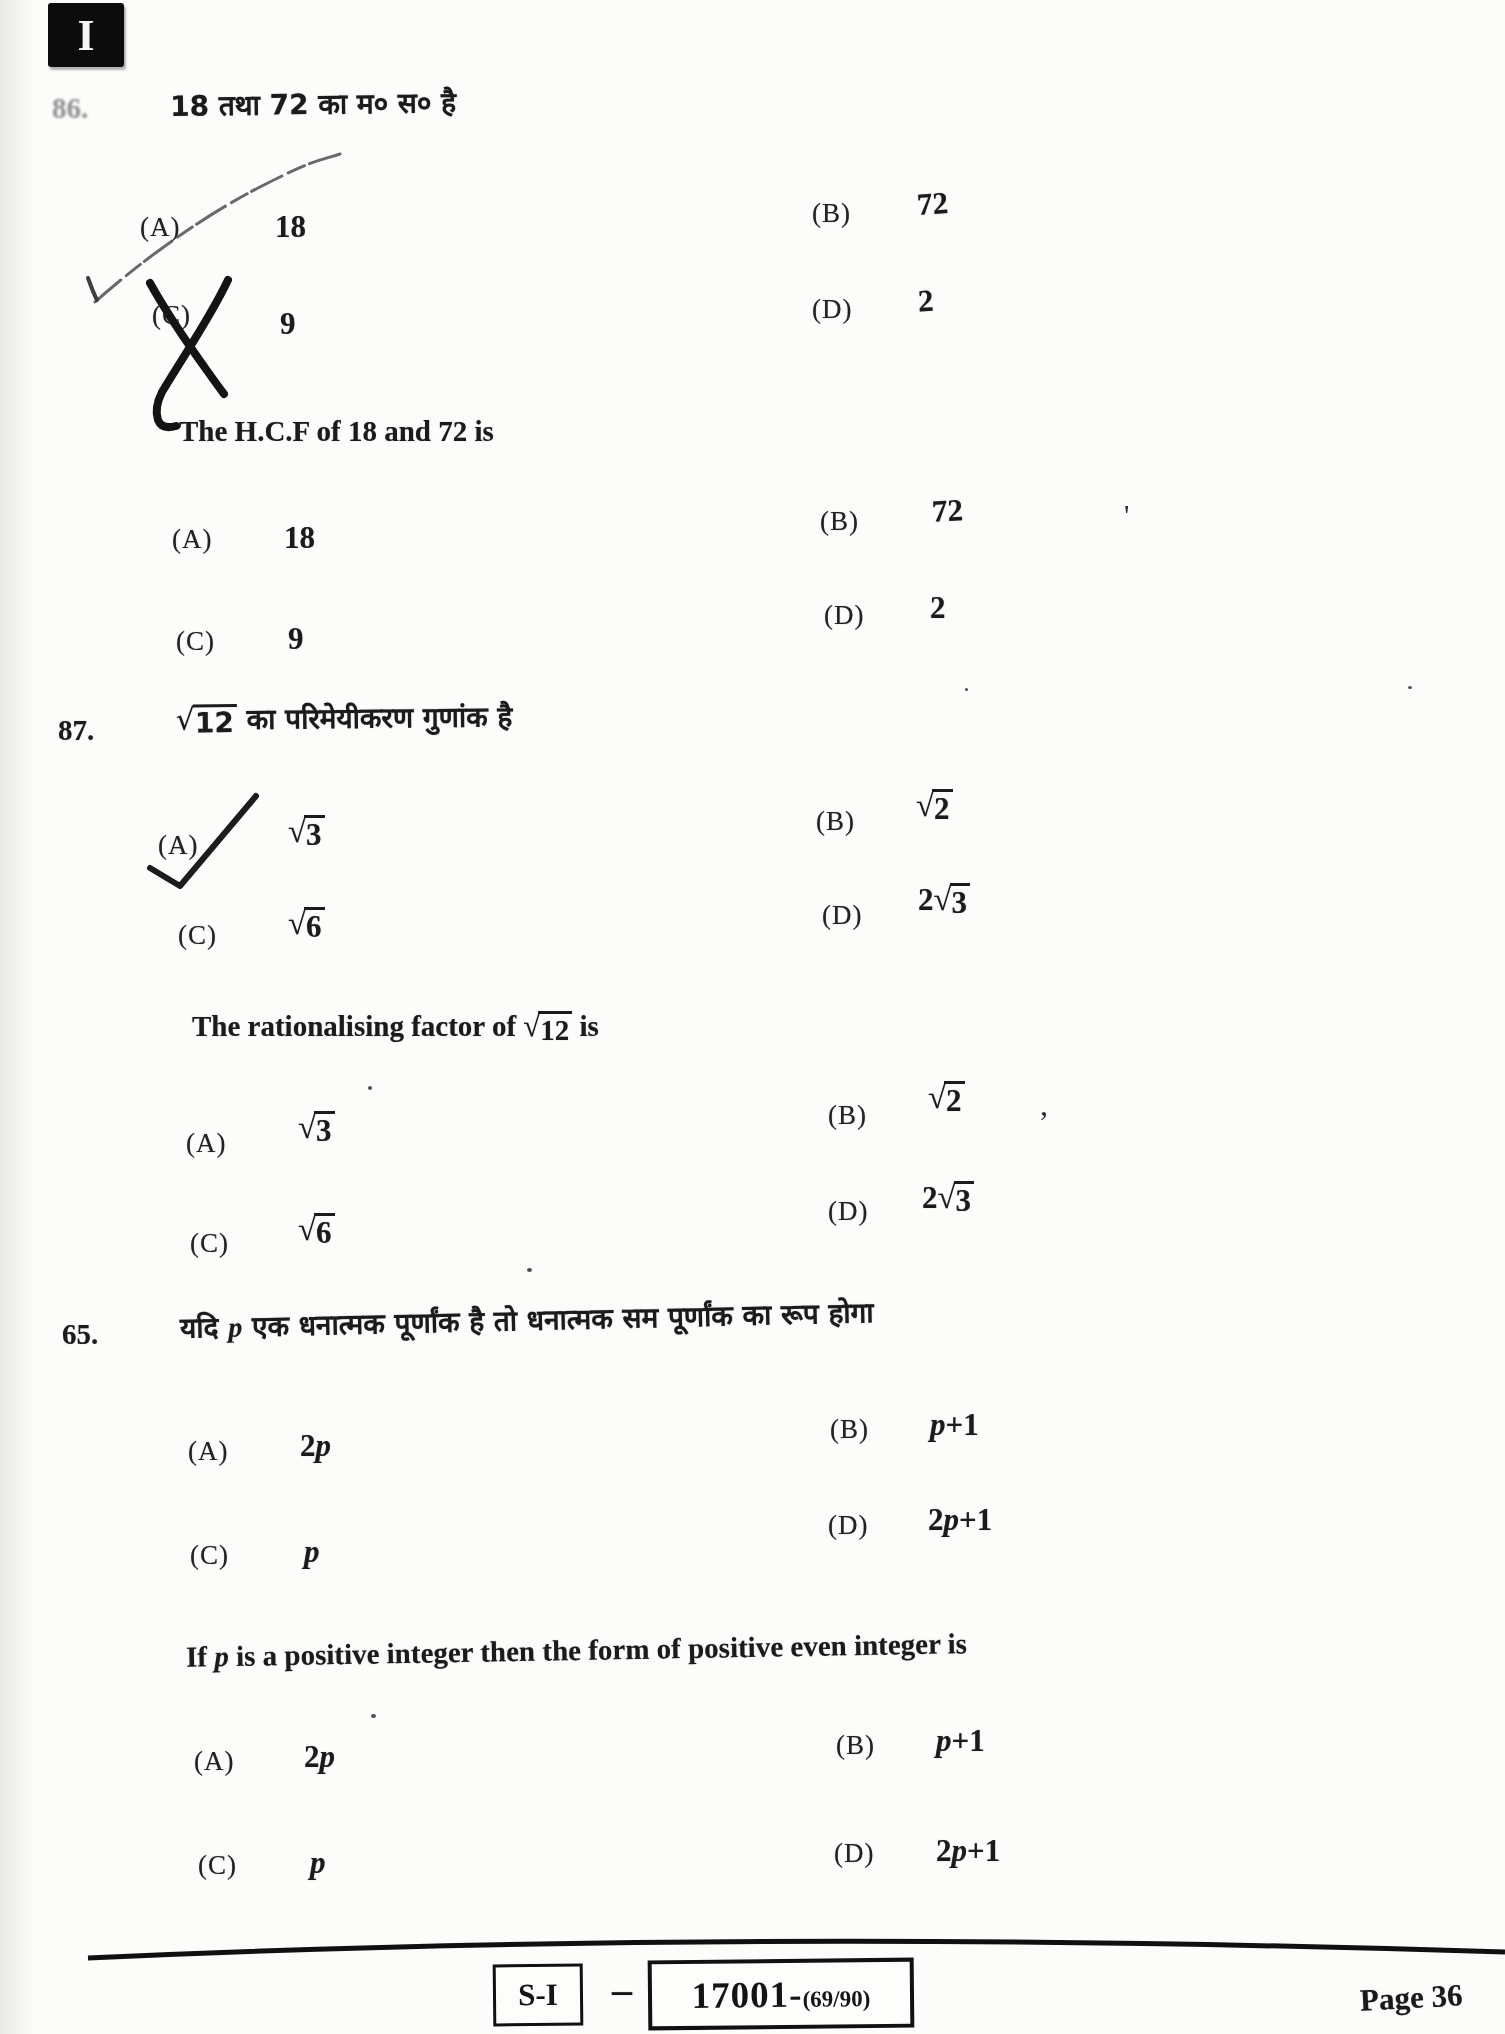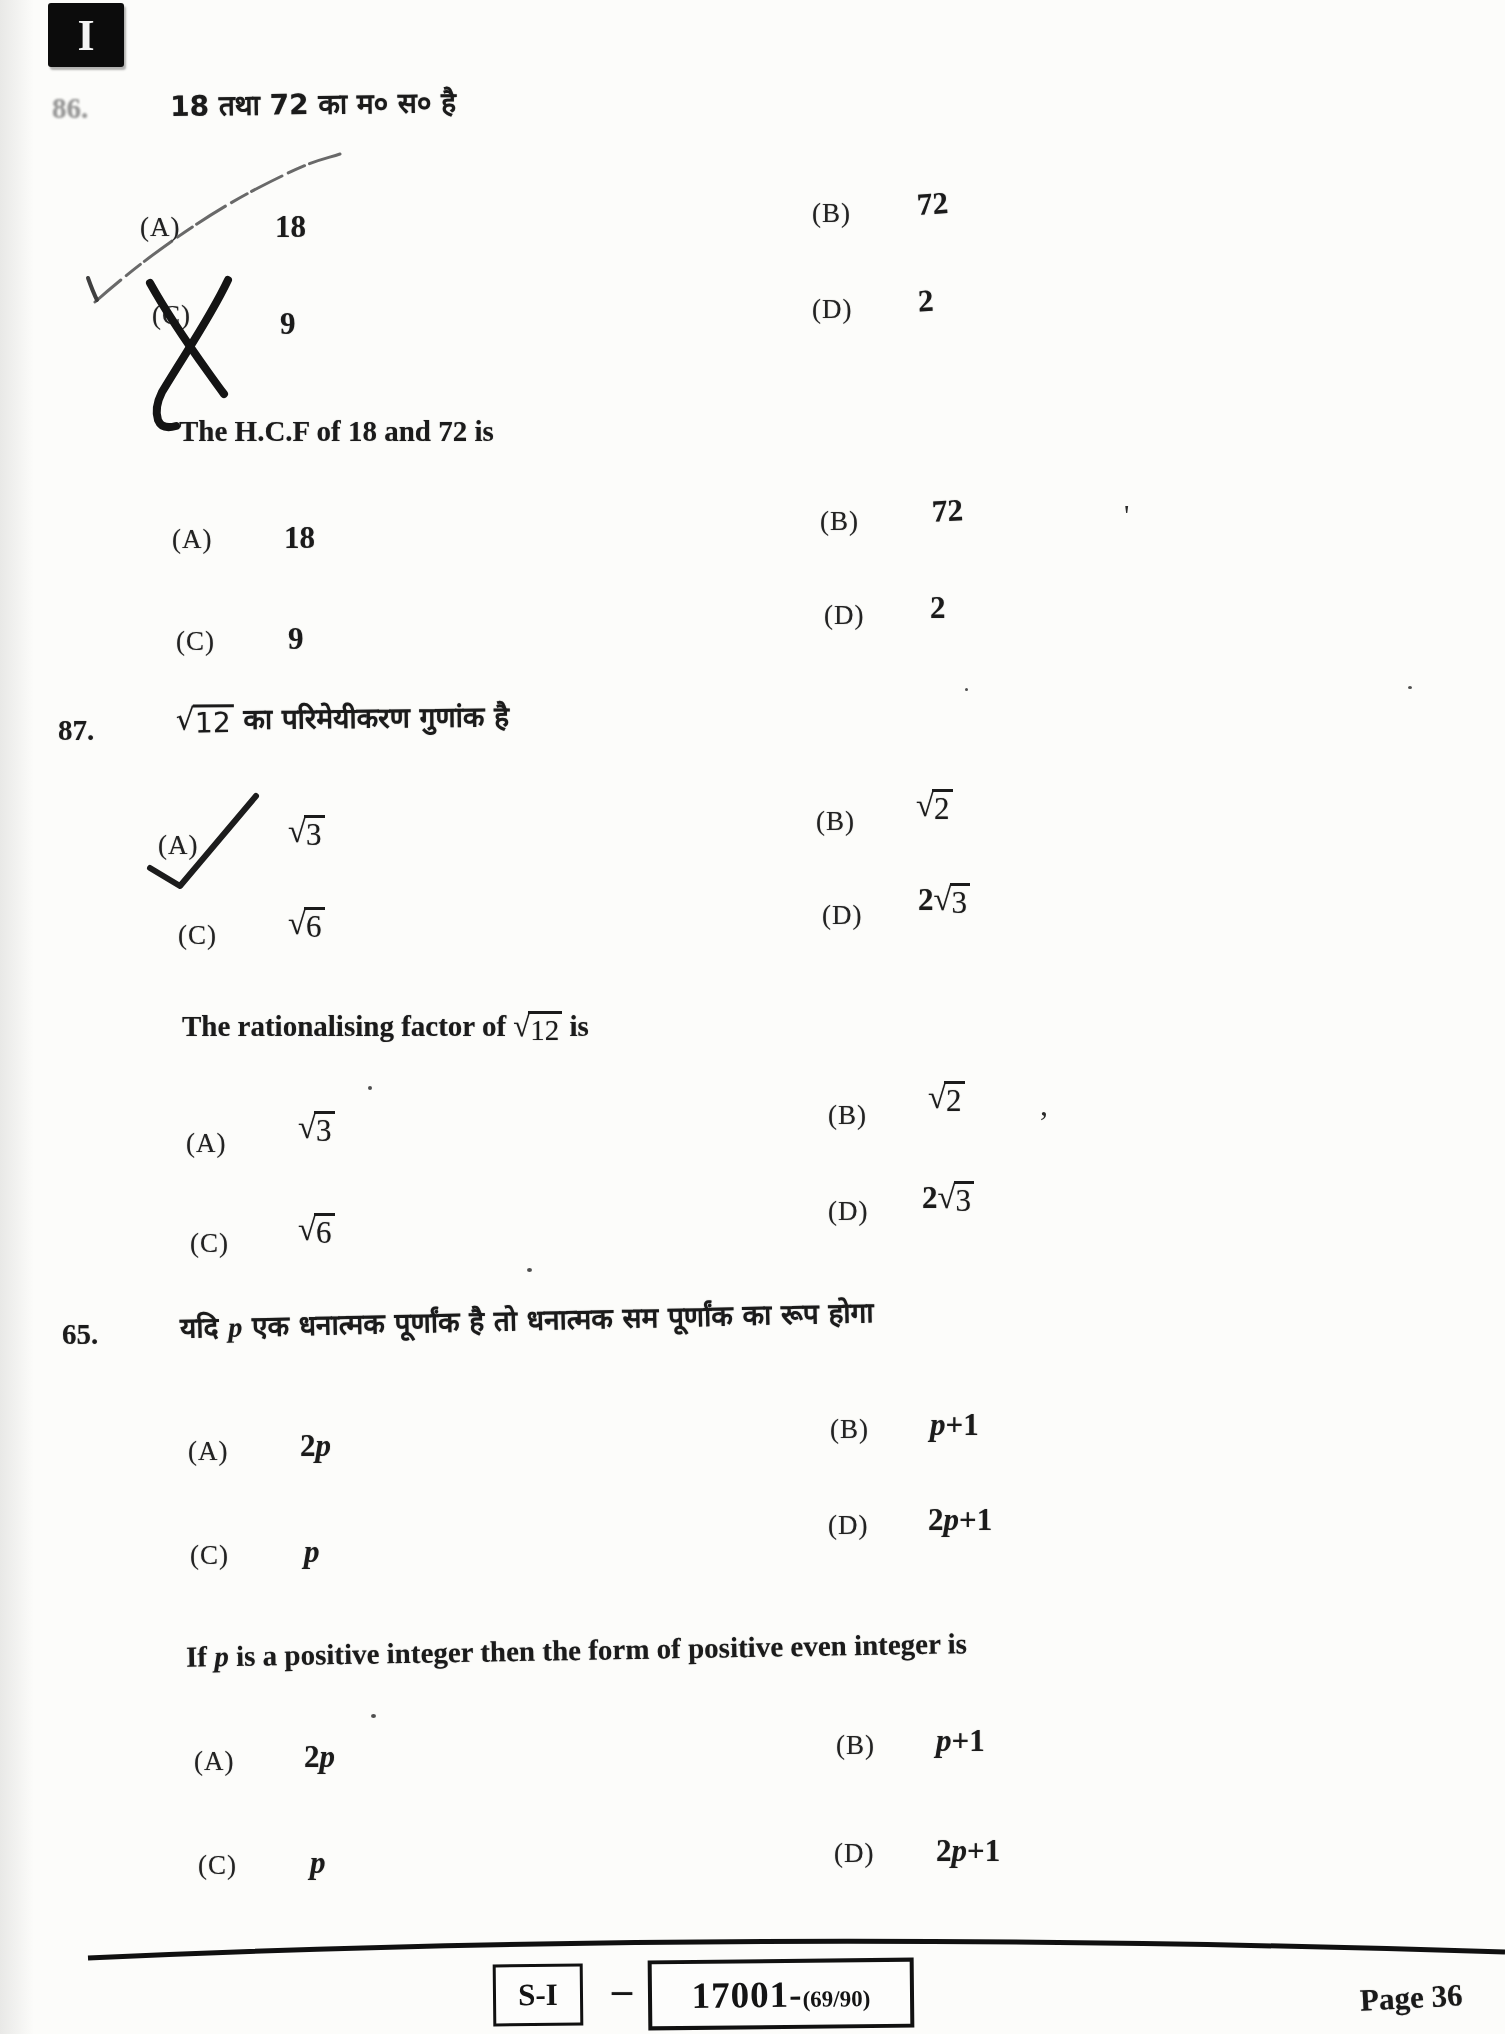--- a/index.html
+++ b/index.html
@@ -45,21 +45,21 @@
     position:absolute;white-space:nowrap;
     font-family:"Liberation Serif",serif;font-size:31px;font-weight:600;
   }
   .var{font-style:italic;font-family:"Liberation Serif",serif;}
 
   
   .radical{display:inline-flex;align-items:flex-start;}
   .rsym{font-weight:500;line-height:1.02;font-size:1.06em;}
   .rad{
     border-top:3px solid currentColor;
-    line-height:1.12;padding:0 3px 0 2px;margin-left:-2px;font-weight:400;text-align:right;
+    line-height:1.12;padding:0 3px 0 2px;margin-left:-2px;font-weight:700;text-align:right;
   }
 
   
   .footer-box{
     position:absolute;border:3px solid #111;
     display:flex;align-items:center;justify-content:center;
     font-family:"Liberation Serif",serif;font-weight:600;color:#141414;
     background:#fdfdfc;
   }
   .code-big{font-size:37px;font-weight:700;letter-spacing:1px;}
@@ -153,21 +153,21 @@
         </span><span class="var"></span><span></span></span>
   </div>
   <div class="opt" style="left:822px;top:900px">
     <span class="olabel ink">(D)</span>
     <span class="oval ink" style="left:96px;top:-18px"><span>2</span><span class="radical">
           <span class="rsym">√</span>
           <span class="rad">3</span>
         </span><span class="var"></span><span></span></span>
   </div>
 
-  <div class="abs en-line ink" style="left:182px;top:1010px"><span>The rationalising factor of </span><span class="radical">
+  <div class="abs en-line ink" style="left:192px;top:1010px"><span>The rationalising factor of </span><span class="radical">
         <span class="rsym">√</span>
         <span class="rad">12</span>
       </span><span class="var"></span><span> is</span></div>
 
   <div class="opt" style="left:186px;top:1128px">
     <span class="olabel ink">(A)</span>
     <span class="oval ink" style="left:112px;top:-18px"><span></span><span class="radical">
           <span class="rsym">√</span>
           <span class="rad">3</span>
         </span><span class="var"></span><span></span></span>

